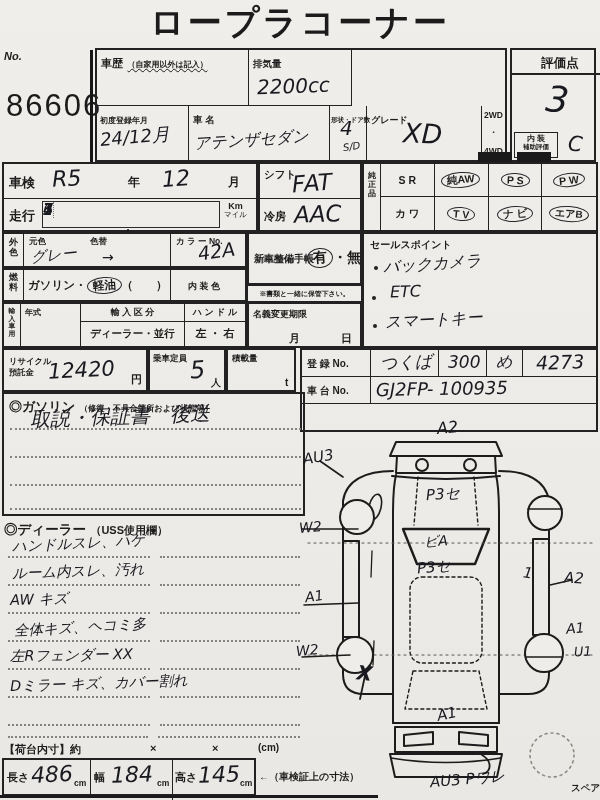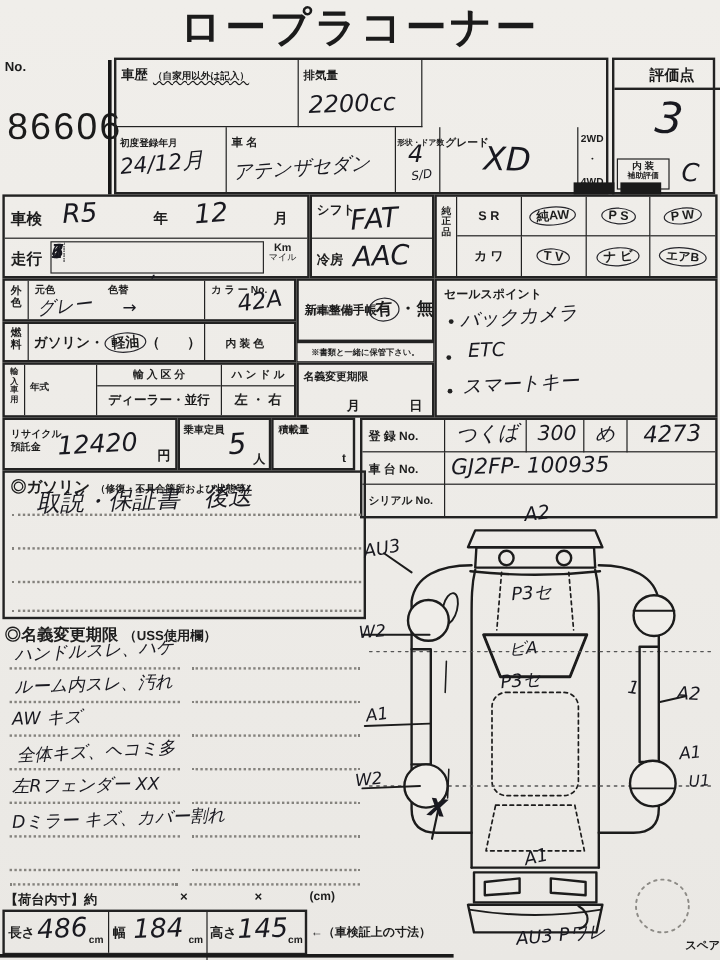--- a/index.html
+++ b/index.html
@@ -13,21 +13,21 @@
 .circ{display:inline-block;border:1.8px solid #26262c;border-radius:50%;padding:0 5px;transform:rotate(-4deg)}
 .dot{position:absolute;height:0;border-bottom:2px dotted #85837e}
 .cell{position:absolute}
 .chip{position:absolute;background:#1a1a1a}
 </style>
 </head>
 <body>
 
 <div class="a" style="left:0;top:2;width:600px;text-align:center;font-size:34px;font-weight:700;letter-spacing:3px">ロープラコーナー</div>
 
-<div class="a lb" style="left:4px;top:50px;font-size:11px;">No.</div>
+<div class="a lb" style="left:4px;top:50px;font-size:11px;font-style:italic">No.</div>
 <div class="a" style="left:6px;top:88px;font-size:31px;letter-spacing:2px">86606</div>
 <div class="a" style="left:90px;top:50px;width:3px;height:112px;background:#161616"></div>
 
 <div class="bx" style="left:95px;top:48px;width:412px;height:114px">
   <div class="cell" style="left:0;top:0;width:152px;height:56px;border-right:1.8px solid #222;border-bottom:1.8px solid #222;padding:3px 4px">
     <span class="lb" style="font-size:11px">車歴</span>
     <span class="lb" style="font-size:8px;text-decoration:underline wavy 1px">（自家用以外は記入）</span>
   </div>
   <div class="cell" style="left:152px;top:0;width:103px;height:56px;border-right:1.8px solid #222;border-bottom:1.8px solid #222;padding:3px 4px">
     <span class="lb" style="font-size:9.5px">排気量</span>
@@ -159,21 +159,21 @@
   </div>
   <div class="cell" style="left:166px;top:0;width:0;height:30px;border-left:1.6px solid #222"></div>
   <span class="lb a" style="left:184px;top:10px;font-size:9px">内 装 色</span>
 </div>
 
 <div class="bx" style="left:2px;top:302px;width:245px;height:46px">
   <div class="cell vtx" style="left:0;top:0;width:17px;height:42px;border-right:1.6px solid #222;font-size:6.8px;padding-top:3px">輸
 入
 車
 用</div>
-  <span class="lb a" style="left:21px;top:13px;font-size:8px">年式</span>
+  <span class="lb a" style="left:21px;top:3px;font-size:8px">年式</span>
   <div class="cell" style="left:76px;top:0;width:104px;height:42px;border-left:1.6px solid #222">
     <div class="lb" style="font-size:9px;text-align:center;border-bottom:1.4px solid #222;padding:2px 0">輸 入 区 分</div>
     <div class="lb" style="font-size:10.5px;text-align:center;padding-top:5px">ディーラー・並行</div>
   </div>
   <div class="cell" style="left:180px;top:0;width:61px;height:42px;border-left:1.6px solid #222">
     <div class="lb" style="font-size:9px;text-align:center;border-bottom:1.4px solid #222;padding:2px 0">ハ ン ド ル</div>
     <div class="lb" style="font-size:11px;text-align:center;padding-top:4px">左 ・ 右</div>
   </div>
 </div>
 
@@ -229,41 +229,37 @@
     <div class="cell" style="left:184px;top:0;width:0;height:27px;border-left:1.5px solid #222"></div>
     <span class="hw" style="left:194px;top:4px;font-size:16px">め</span>
     <div class="cell" style="left:220px;top:0;width:0;height:27px;border-left:1.5px solid #222"></div>
     <span class="hw" style="left:234px;top:3px;font-size:19px;transform:rotate(-2deg)">4273</span>
   </div>
   <div class="cell" style="left:0;top:27px;width:294px;height:27px;border-bottom:1.7px solid #222">
     <span class="lb a" style="left:5px;top:7px;font-size:10px">車 台 No.</span>
     <div class="cell" style="left:68px;top:0;width:0;height:27px;border-left:1.6px solid #222"></div>
     <span class="hw" style="left:74px;top:3px;font-size:18px;transform:rotate(-1deg)">GJ2FP- 100935</span>
   </div>
-  <div class="cell" style="left:0;top:54px;width:294px;height:26px">
-    <span class="lb a" style="left:5px;top:7px;font-size:9px">シリアル No.</span>
-    <div class="cell" style="left:68px;top:0;width:0;height:26px;border-left:1.6px solid #222"></div>
-  </div>
 </div>
 
 <div class="bx" style="left:2px;top:392px;width:303px;height:124px">
   <div class="a" style="left:5px;top:3px;white-space:nowrap">
     <span class="lb" style="font-size:13px">◎ガソリン</span>
     <span class="lb" style="font-size:8.3px">（修復・不具合箇所および状態等）</span>
   </div>
   <div class="dot" style="left:6px;top:34px;width:291px"></div>
   <div class="dot" style="left:6px;top:62px;width:291px"></div>
   <div class="dot" style="left:6px;top:90px;width:291px"></div>
   <div class="dot" style="left:6px;top:114px;width:291px"></div>
   <span class="hw" style="left:26px;top:12px;font-size:20px;transform:rotate(-2deg)">取説・保証書　後送</span>
 </div>
 
 <div class="a" style="left:2px;top:518px;width:303px;height:224px">
   <div class="a" style="left:2px;top:2px;white-space:nowrap">
-    <span class="lb" style="font-size:13.5px">◎名義変更期限</span>
+    <span class="lb" style="font-size:13.5px">◎ディーラー</span>
     <span class="lb" style="font-size:11px">（USS使用欄）</span>
   </div>
   <div class="dot" style="left:6px;top:38px;width:142px"></div>
     <div class="dot" style="left:158px;top:38px;width:140px"></div>
   <div class="dot" style="left:6px;top:66px;width:142px"></div>
     <div class="dot" style="left:158px;top:66px;width:140px"></div>
   <div class="dot" style="left:6px;top:94px;width:142px"></div>
     <div class="dot" style="left:158px;top:94px;width:140px"></div>
   <div class="dot" style="left:6px;top:122px;width:142px"></div>
     <div class="dot" style="left:158px;top:122px;width:140px"></div>

